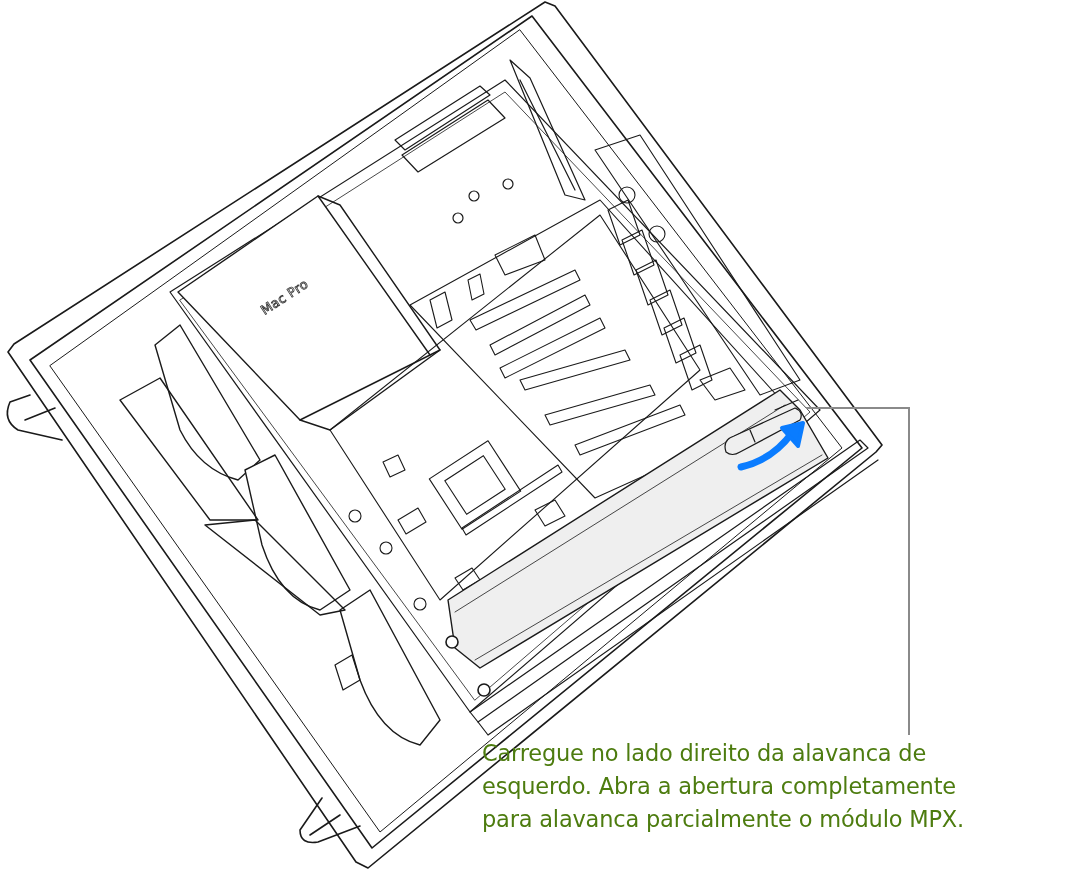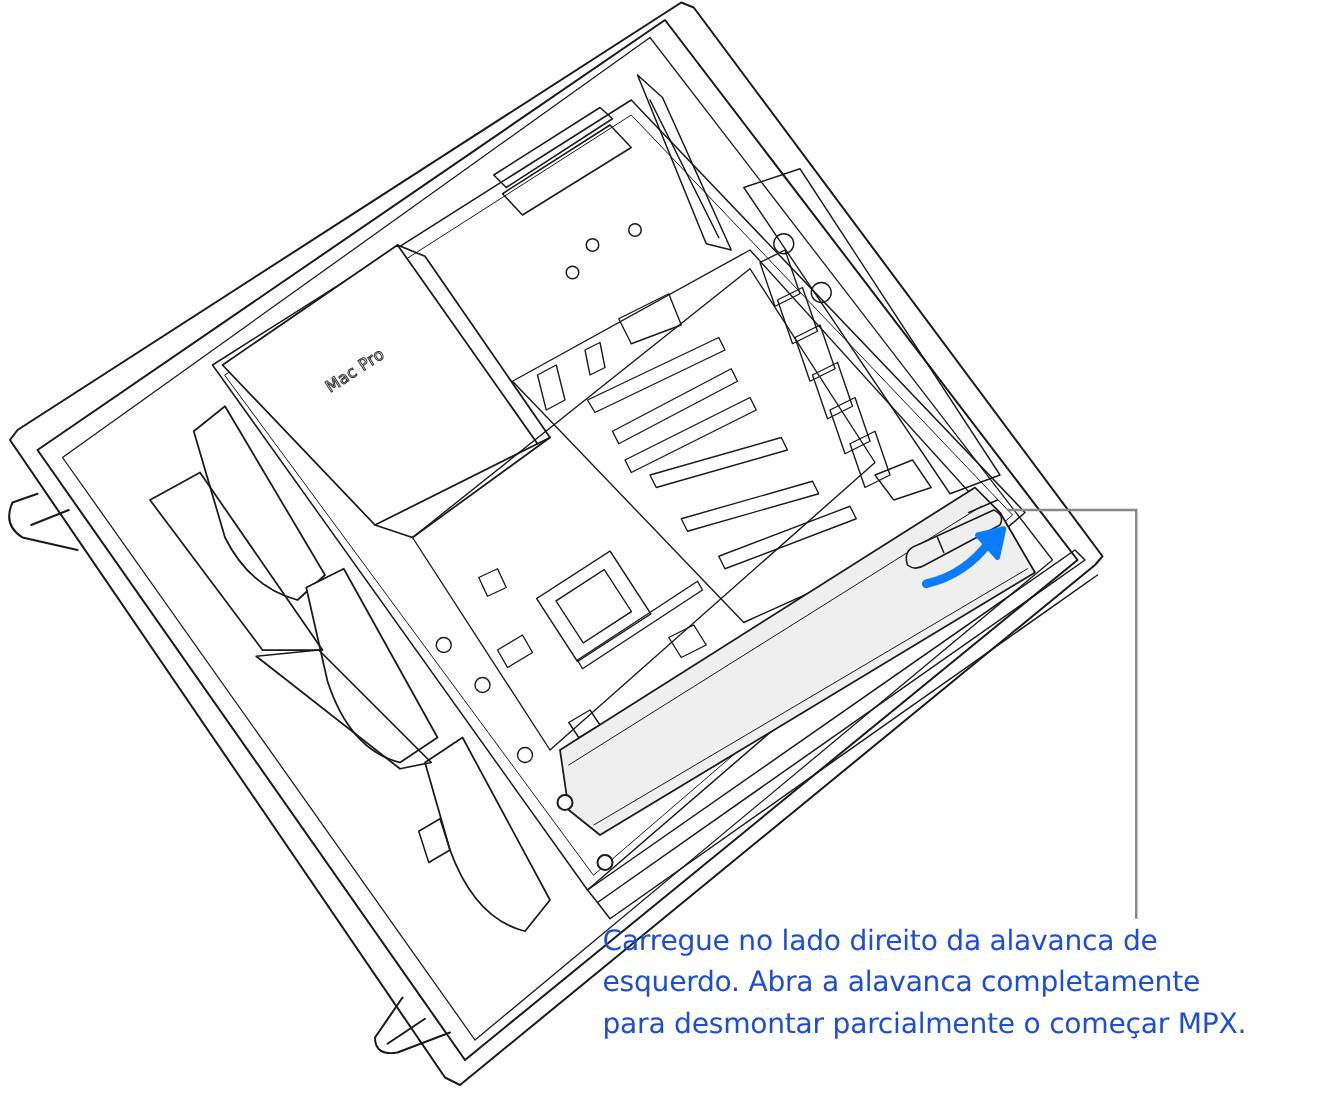--- a/index.html
+++ b/index.html
@@ -1,21 +1,21 @@
 <!DOCTYPE html>
 <html><head>
   <meta charset="utf-8">
   <style>
     html, body { margin: 0; padding: 0; background: #ffffff; }
     body { width: 1069px; height: 883px; position: relative; overflow: hidden; font-family: "Liberation Sans", sans-serif; }
     .illustration { position: absolute; left: 0; top: 0; width: 1069px; height: 883px; }
     .caption {
       position: absolute; left: 482px; top: 737px; width: 580px;
       font-family: "DejaVu Sans", sans-serif; font-size: 22.5px; line-height: 33px;
-      color: #1d4ed8; letter-spacing: -0.2px;
+      color: #4d7c0f; letter-spacing: -0.2px;
     }
     .caption span { display: block; white-space: nowrap; }
     .brand-label {
       position: absolute; left: 262px; top: 304px; transform: rotate(-33deg); transform-origin: left center;
       font-family: "DejaVu Sans", sans-serif; font-size: 13px; color: #fff;
       -webkit-text-stroke: 0.8px #333; letter-spacing: 0.3px;
     }
   </style>
 </head>
 <body>
@@ -134,15 +134,15 @@
   <path d="M806 408 L909 408 L909 735" fill="none" stroke="#8a8a8a" stroke-width="2"></path>
 </svg>
 
 <div class="brand-label">
   <span></span>
   <span>Mac Pro</span>
 </div>
 
 <div class="caption">
   <span>Carregue no lado direito da alavanca de</span>
-  <span>esquerdo. Abra a alavanca completamente</span>
-  <span>para desmontar parcialmente o começar MPX.</span>
+  <span>esquerdo. Abra a abertura completamente</span>
+  <span>para alavanca parcialmente o módulo MPX.</span>
 </div>
 
 </body></html>

